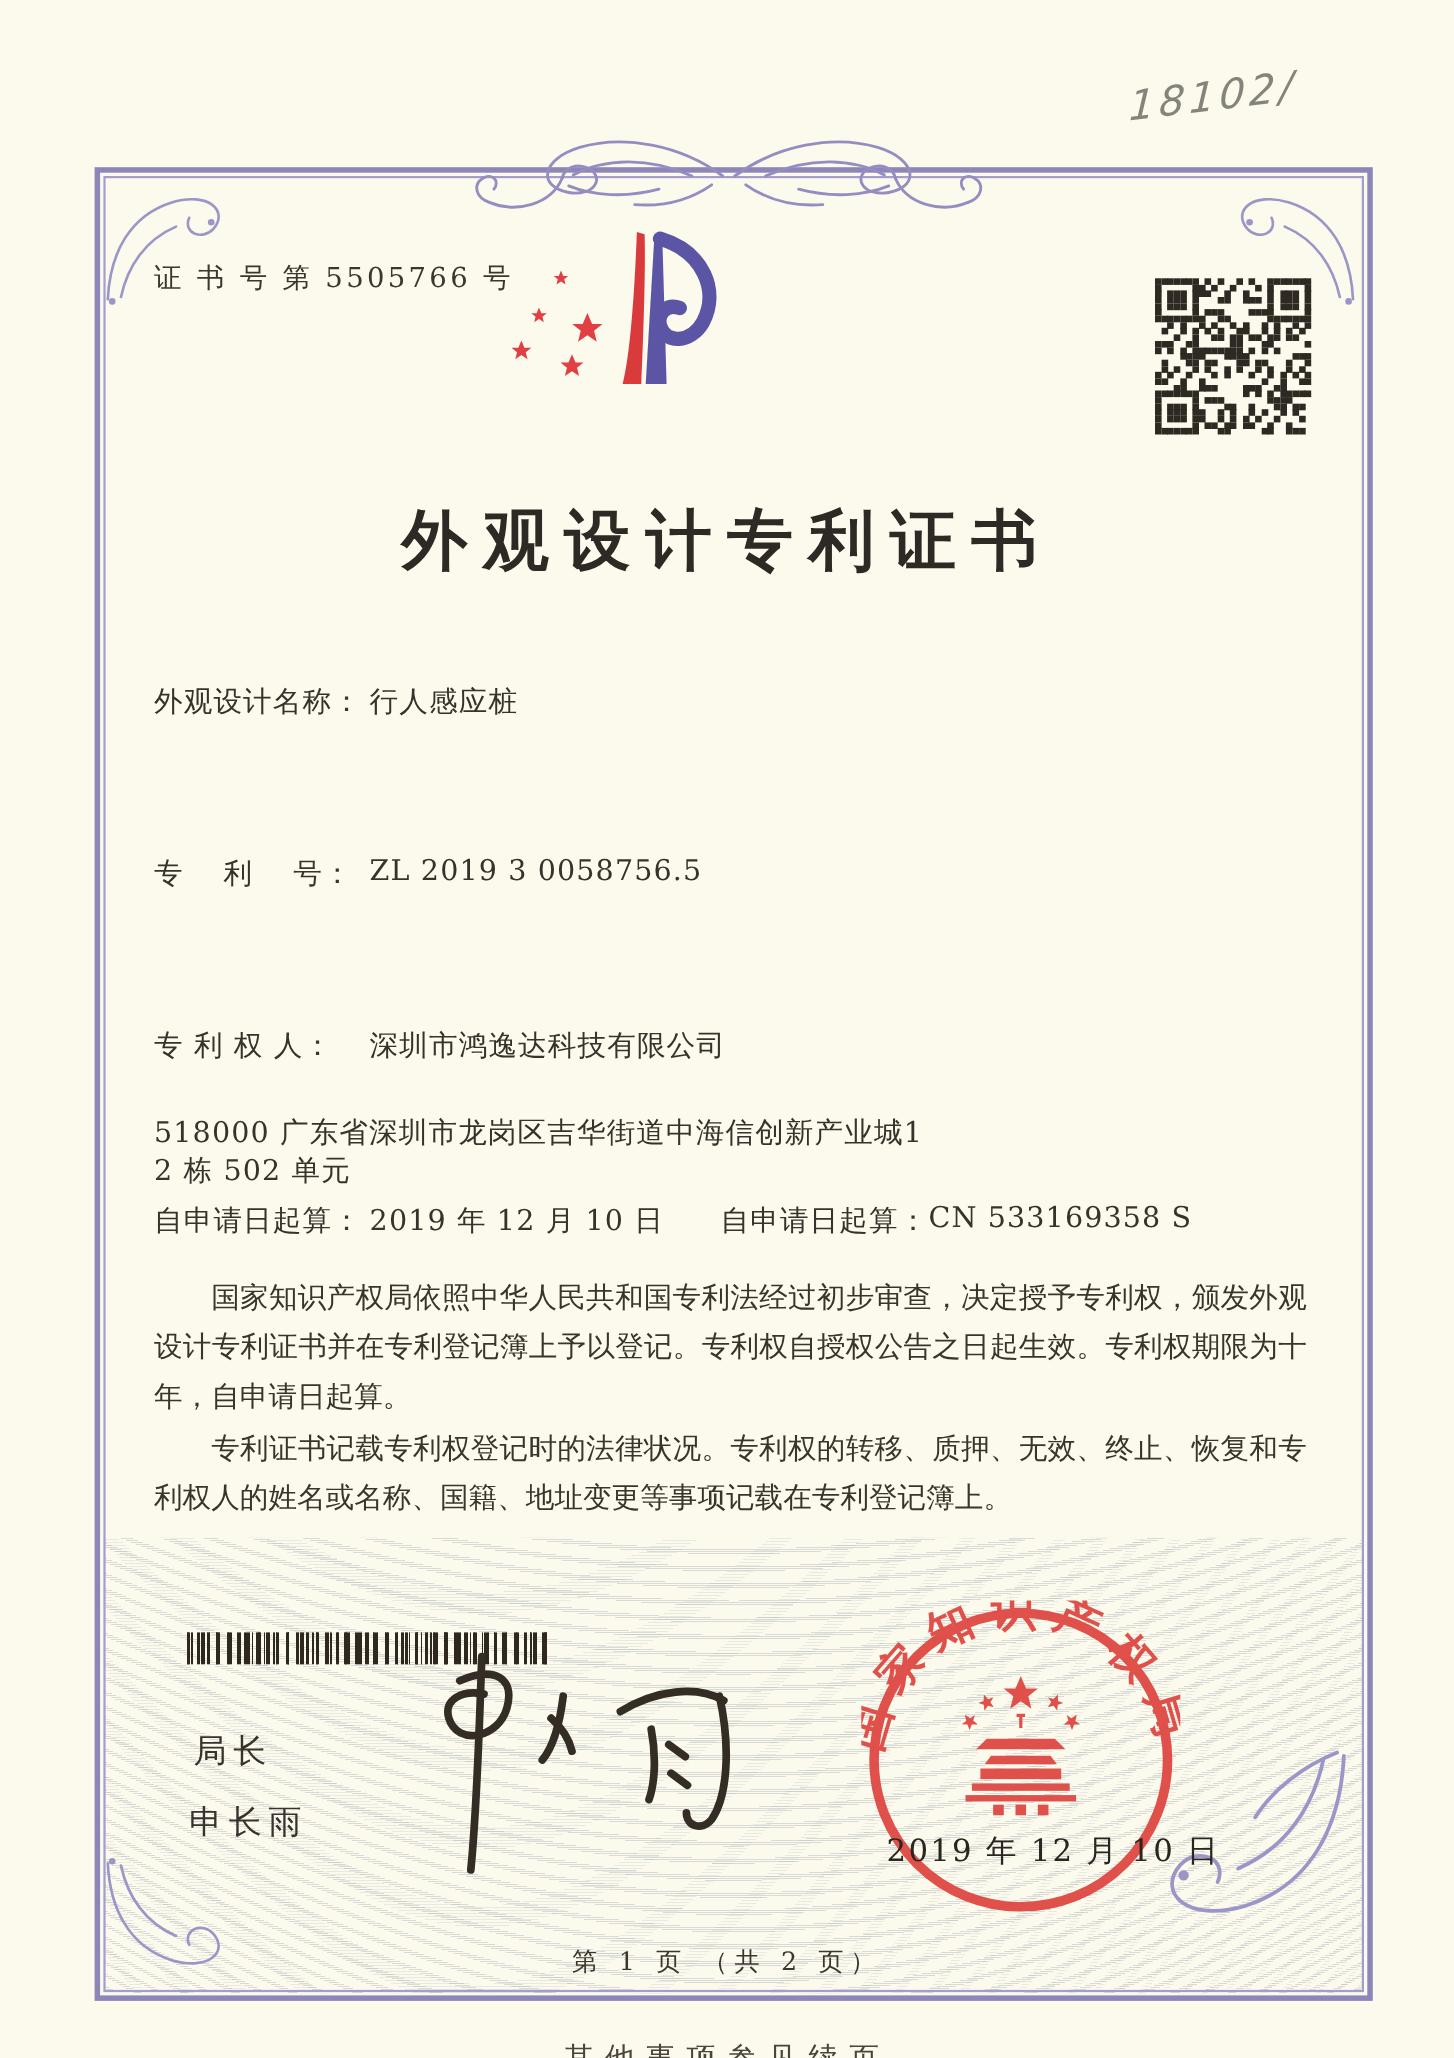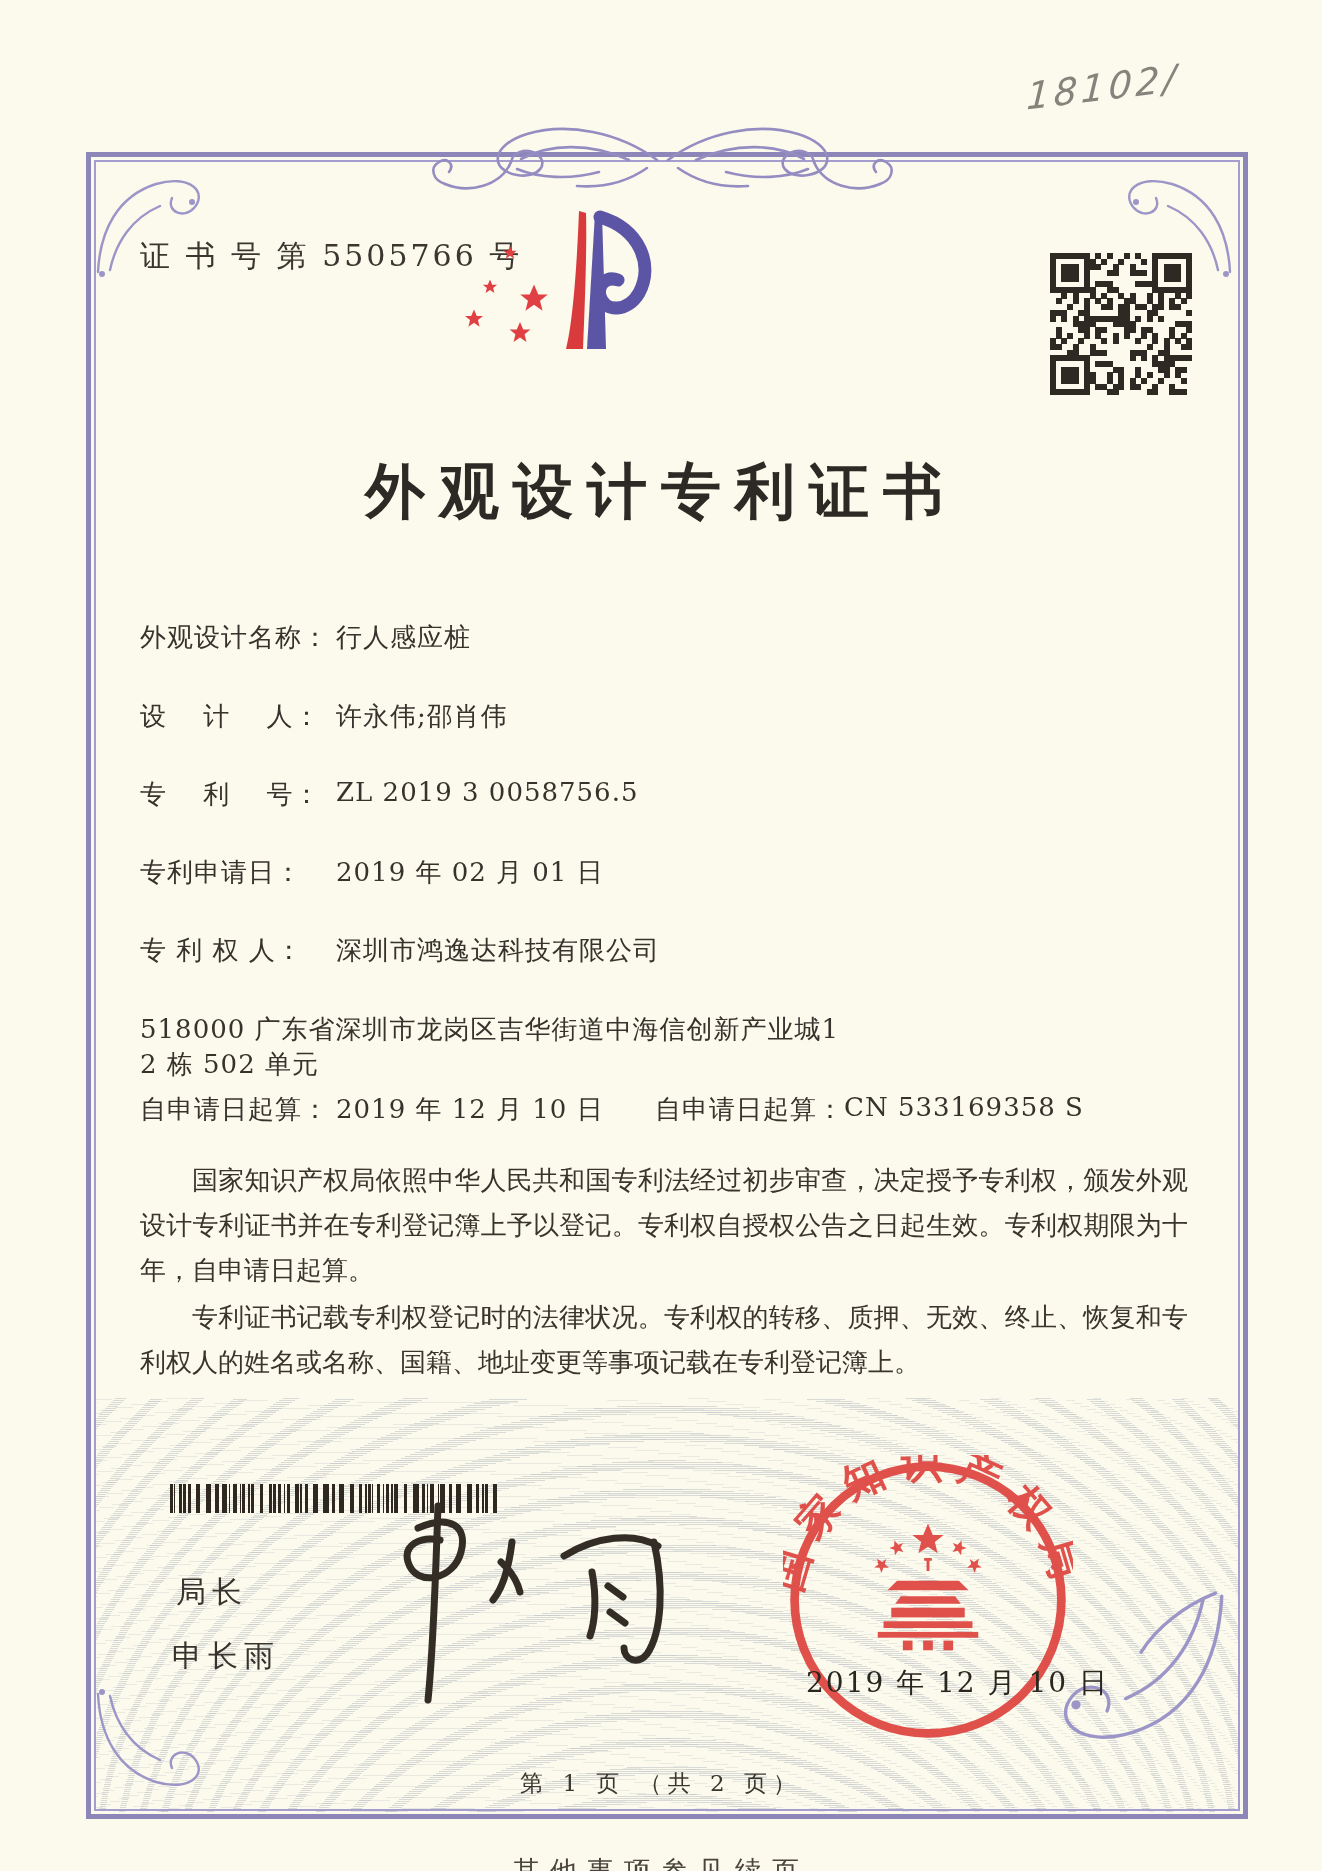--- a/index.html
+++ b/index.html
@@ -17,21 +17,21 @@
   .frame-inner{position:absolute;inset:3px;border:2px solid #a49dce;}
 
   
   .waves{position:absolute;left:94px;right:82px;top:1398px;bottom:59px;z-index:0;
     background:
       repeating-radial-gradient(160% 95% at 50% 225%,rgba(138,146,165,.30) 0 1.4px,rgba(0,0,0,0) 1.4px 9px),
       repeating-radial-gradient(170% 100% at 30% 240%,rgba(138,146,165,.16) 0 1.2px,rgba(0,0,0,0) 1.2px 13px);
   }
 
   
-  .cert-no{left:140px;top:236px;font-size:30px;letter-spacing:3px;color:#3b362f;z-index:2;}
+  .cert-no{left:140px;top:236px;font-size:25px;letter-spacing:3px;color:#3b362f;z-index:2;}
   .handwrite{left:1026px;top:66px;font-size:37px;color:#84847c;
     font-family:"DejaVu Sans",sans-serif;font-style:italic;
     transform:rotate(-7deg) skewX(-10deg);letter-spacing:4px;z-index:2;}
   .qr{left:1050px;top:253px;width:142px;height:142px;z-index:2;}
   .qr i{position:absolute;background:#2e2923;}
 
   
   .title{left:0;top:452px;width:100%;text-align:center;font-size:60px;font-weight:700;
     letter-spacing:14px;color:#2d2a25;z-index:2;}
 
@@ -444,31 +444,23 @@
       <i style="left:125.0px;top:136.3px;width:6px;height:6px"></i>
       <i style="left:130.6px;top:136.3px;width:6px;height:6px"></i>
     </div>
 
   <div class="abs title">外观设计专利证书</div>
 
   <div class="abs row" style="top:620px">
     <span class="flabel">外观设计名称：</span>
     <span class="fvalue">行人感应桩</span>
   </div>
-  <div class="abs row" style="top:699px">
-    <span class="flabel">设　 计　 人：</span>
-    <span class="fvalue">许永伟;邵肖伟</span>
-  </div>
   <div class="abs row" style="top:777px">
     <span class="flabel">专　 利　 号：</span>
     <span class="fvalue">ZL 2019 3 0058756.5</span>
-  </div>
-  <div class="abs row" style="top:855px">
-    <span class="flabel">专利申请日：</span>
-    <span class="fvalue">2019 年 02 月 01 日</span>
   </div>
   <div class="abs row" style="top:933px">
     <span class="flabel">专 利 权 人：</span>
     <span class="fvalue">深圳市鸿逸达科技有限公司</span>
   </div>
   <div class="abs row" style="top:1012px">
     <span class="fvalue" style="white-space:normal">
       <span class="addr2">518000 广东省深圳市龙岗区吉华街道中海信创新产业城1</span>
       <span class="addr2">2 栋 502 单元</span>
     </span>

